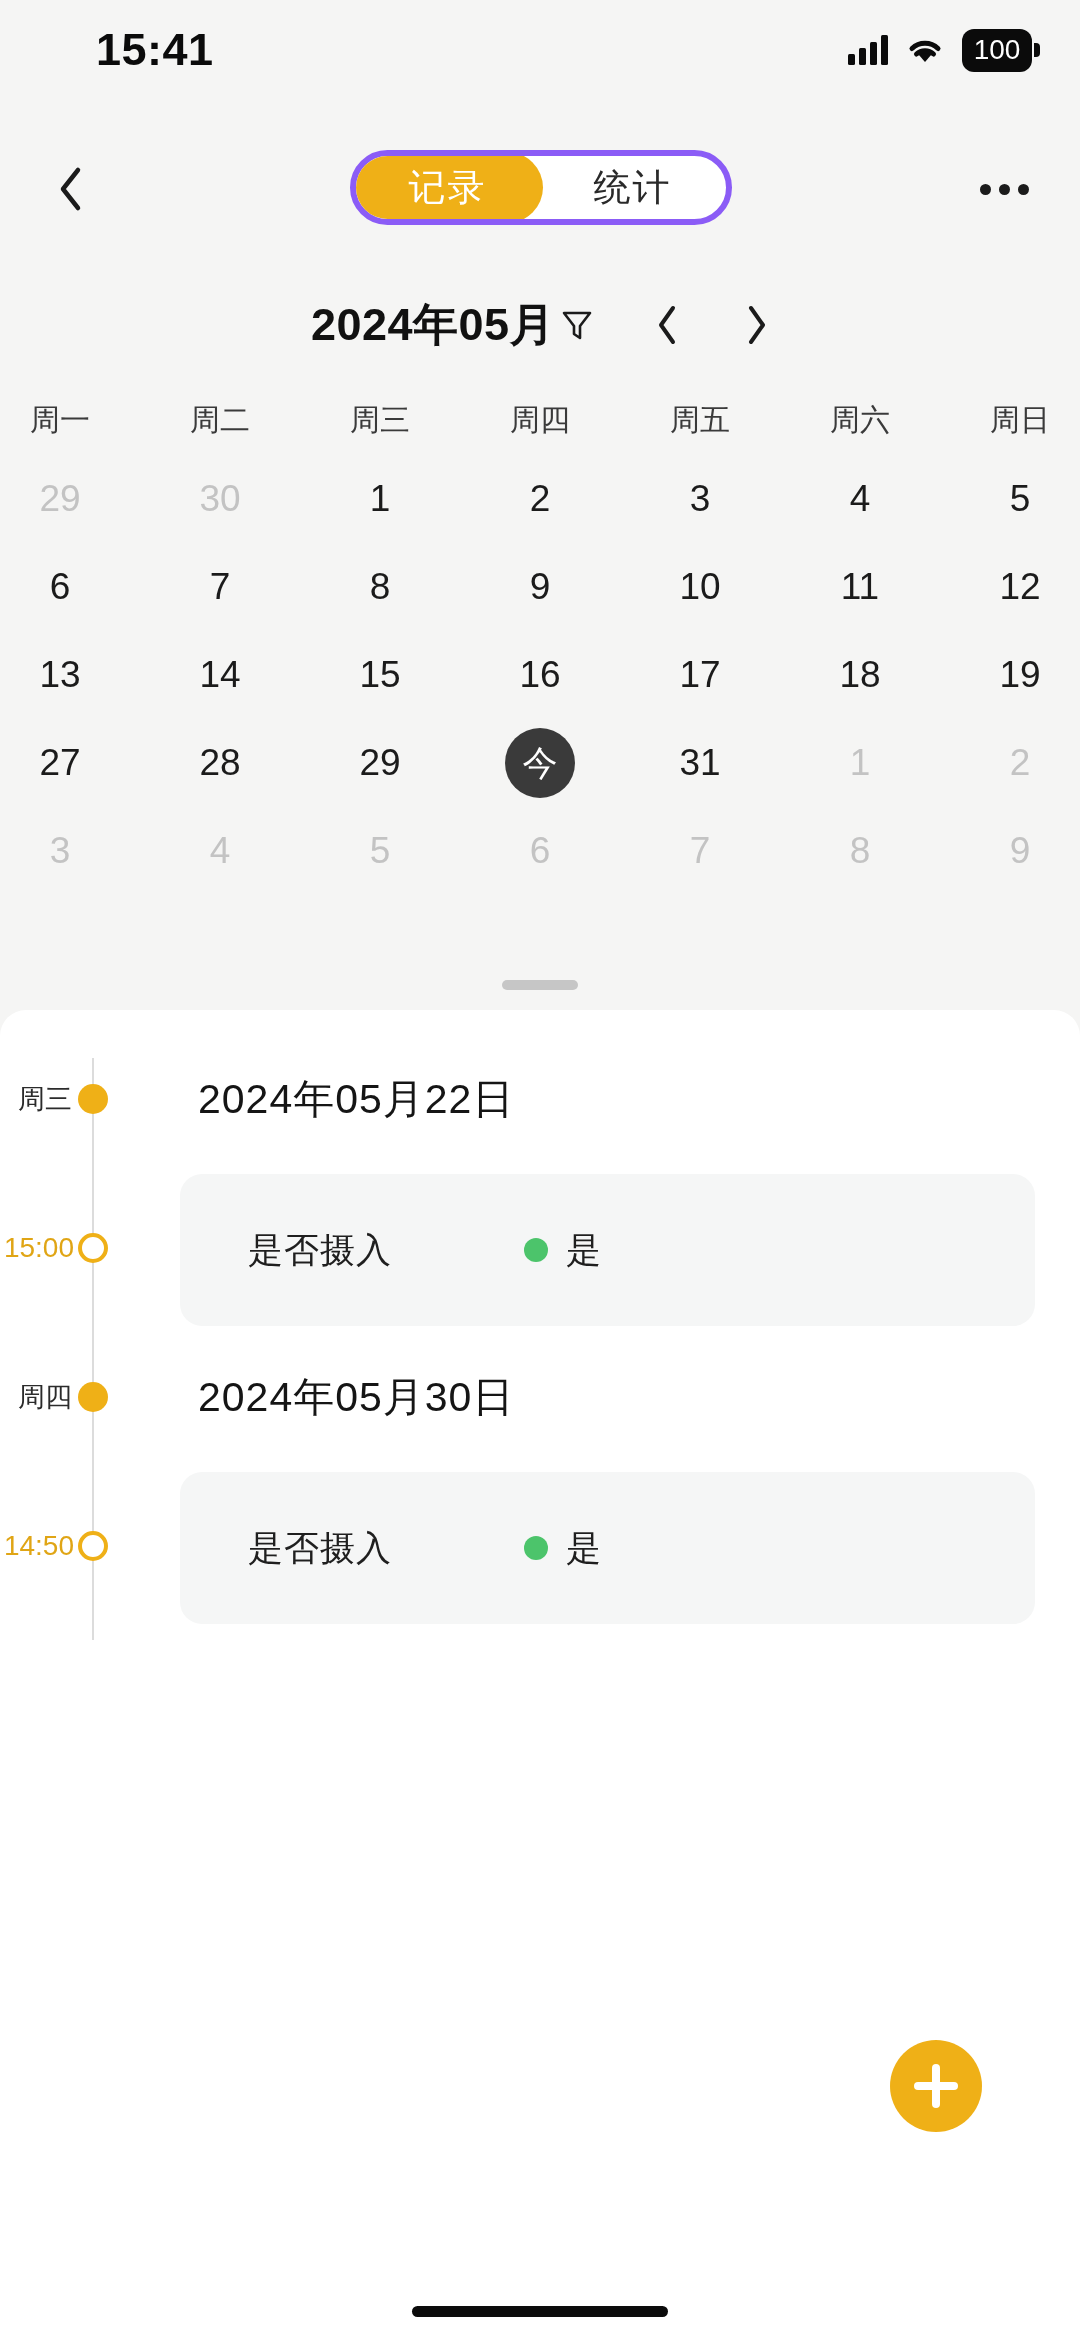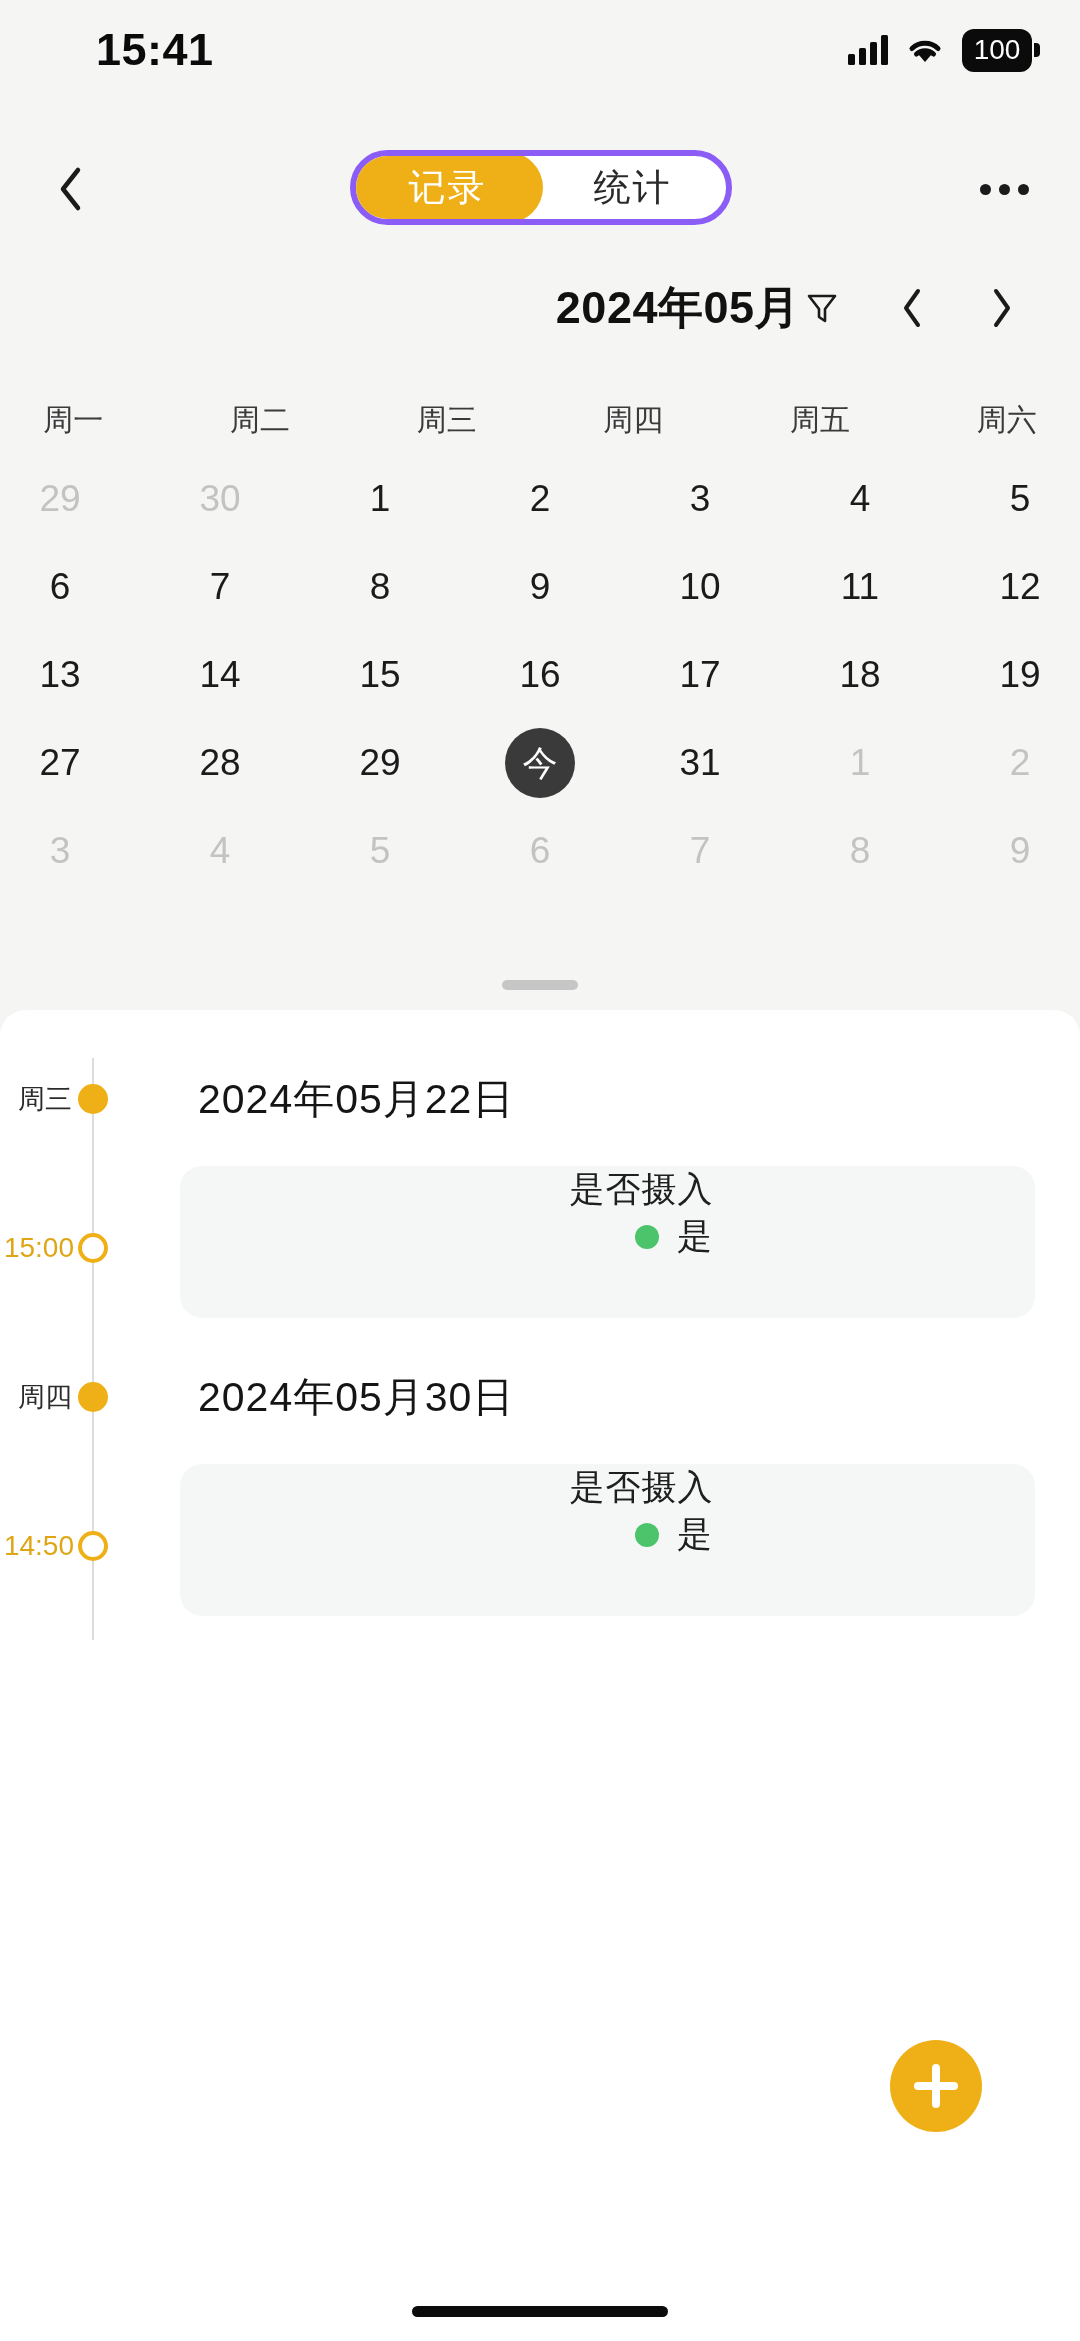--- a/index.html
+++ b/index.html
@@ -63,22 +63,22 @@
     margin:-2px; box-shadow:0 0 0 2px #EFB017;
   }
   .nav-more{
     position:absolute; right:36px; top:0; width:80px; height:78px;
     display:flex; align-items:center; justify-content:center; gap:8px;
   }
   .nav-more span{ width:11px; height:11px; border-radius:50%; background:#1B1B1B; display:block; }
 
   
   .month-head{
-    position:absolute; top:273px; left:0; width:1080px; height:70px;
-    display:flex; align-items:center; justify-content:flex-end;
+    position:absolute; top:290px; left:0; width:1080px; height:70px;
+    display:flex; align-items:center; justify-content:center;
     padding:0 40px 0 66px;
   }
   .month-title{ font-size:45px; font-weight:700; color:#111; letter-spacing:0.5px; }
   .month-ctl{ display:flex; align-items:center; gap:46px; padding-right:16px; }
   .icon-btn{ display:flex; align-items:center; justify-content:center; width:44px; height:50px; }
 
   
   .cal{ position:absolute; top:385px; left:0; width:1080px; }
   .cal-row{ display:flex;gap:40px; }
   .cal-cell{
@@ -127,23 +127,23 @@
   .tl-entry .tm{
     position:absolute; left:0; top:50%; transform:translateY(-50%);
     width:74px; text-align:right; font-size:28px; color:#E0A515;
   }
   .tl-entry .ring{
     position:absolute; left:78px; top:50%; transform:translateY(-50%);
     width:30px; height:30px; border-radius:50%;
     border:4px solid #EFB017; background:#FFFFFF;
   }
   .card{
-    position:absolute; left:180px; top:8px; width:855px; height:152px;
+    position:absolute; left:180px; top:16px; width:855px; height:152px;
     background:#F5F6F6; border-radius:22px;
-    display:flex; align-items:center;flex-direction:column;
+    display:flex; align-items:center;
   }
   .card-label{ font-size:35px; color:#1F1F1F; margin-left:68px; letter-spacing:1px; }
   .card-value{ display:flex; align-items:center; gap:18px; margin-left:132px; }
   .card-value .gdot{ width:24px; height:24px; border-radius:50%; background:#4CC46B; }
   .card-value .vtxt{ font-size:35px; color:#1F1F1F; }
 
   
   .fab{
     position:absolute; left:890px; top:2040px; width:92px; height:92px;
     border-radius:50%; background:#EFB017;
@@ -226,20 +226,21 @@
 </div>
 
 <div class="cal">
   <div class="cal-row cal-head">
     <div class="cal-cell">周一</div>
     <div class="cal-cell">周二</div>
     <div class="cal-cell">周三</div>
     <div class="cal-cell">周四</div>
     <div class="cal-cell">周五</div>
     <div class="cal-cell">周六</div>
+    <div class="cal-cell">周日</div>
   </div>
 
   <div class="cal-row">
     <div class="cal-cell dim">
         <span class="pill">29</span>
       </div>
     <div class="cal-cell dim">
         <span class="pill">30</span>
       </div>
     <div class="cal-cell">

